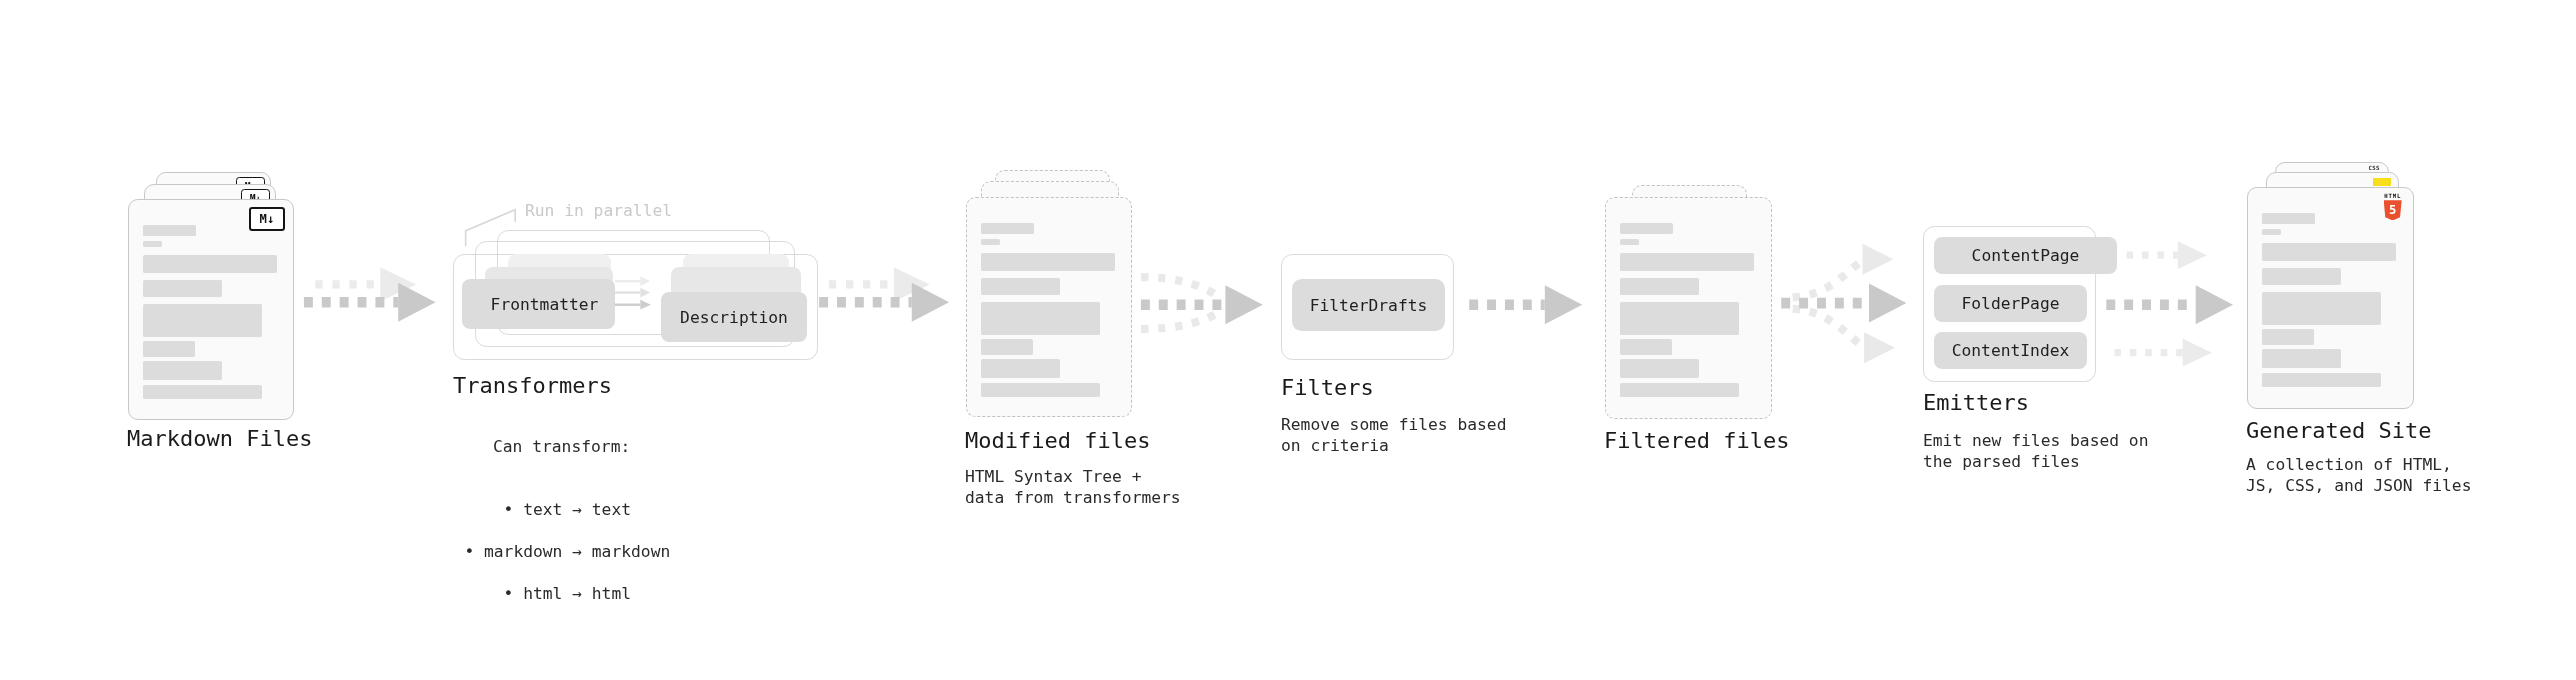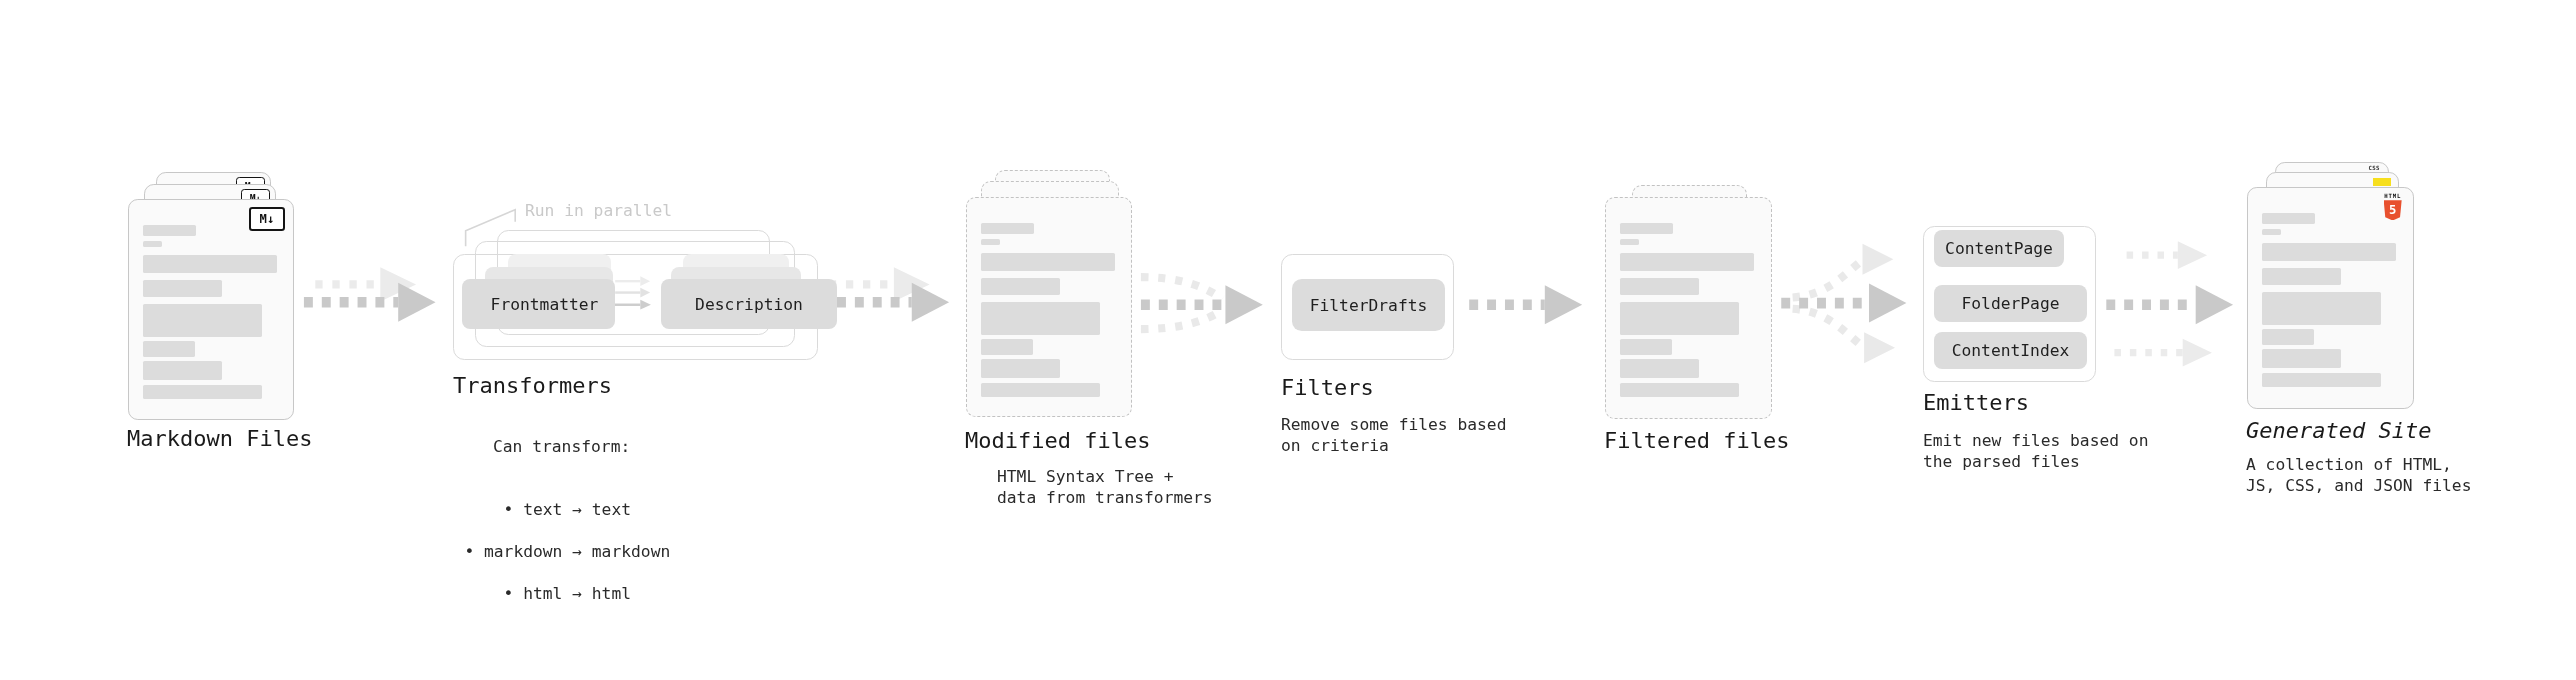--- a/index.html
+++ b/index.html
@@ -132,21 +132,21 @@
 
   <div class="ann" style="left:525px;top:201px;">Run in parallel</div>
   <div class="outline" style="left:497px;top:230px;width:273px;height:105px;"></div>
   <div class="outline" style="left:475px;top:241px;width:320px;height:106px;"></div>
   <div class="outline" style="left:453px;top:254px;width:365px;height:106px;"></div>
   <div class="ghost g2" style="left:508px;top:254px;width:103px;height:50px;"></div>
   <div class="ghost g1" style="left:485px;top:267px;width:128px;height:50px;"></div>
   <div class="ghost g2" style="left:683px;top:254px;width:106px;height:50px;"></div>
   <div class="ghost g1" style="left:671px;top:267px;width:130px;height:50px;"></div>
   <div class="chip" style="left:462px;top:279px;width:141px;height:50px;padding-left:12px;">Frontmatter</div>
-  <div class="chip" style="left:661px;top:279px;width:176px;height:50px;">Description</div>
+  <div class="chip" style="left:661px;top:292px;width:146px;height:50px;">Description</div>
   <div class="h" style="left:453px;top:373px;">Transformers</div>
   <div class="d" style="left:453px;top:415px;text-align:center;">
     <div>Can transform:</div>
     <div class="bullets">
       <div>• text → text</div>
       <div>• markdown → markdown</div>
       <div>• html → html</div>
     </div>
   </div>
 
@@ -158,21 +158,21 @@
         <div class="bar" style="top: 41px; width: 18.7px; height: 5.7px;"></div>
         <div class="bar" style="top: 55px; width: 134px; height: 18px;"></div>
         <div class="bar" style="top: 80px; width: 79px; height: 17px;"></div>
         <div class="bar" style="top: 104px; width: 119px; height: 32.5px;"></div>
         <div class="bar" style="top: 141px; width: 52px; height: 16.3px;"></div>
         <div class="bar" style="top: 161px; width: 79px; height: 18.7px;"></div>
         <div class="bar" style="top: 185px; width: 119px; height: 14px;"></div>
       </div>
   </div>
   <div class="h" style="left:965px;top:428px;">Modified files</div>
-  <div class="d" style="left:965px;top:466px;margin-left:32px;">HTML Syntax Tree +
+  <div class="d" style="left:965px;top:466px;">HTML Syntax Tree +
 data from transformers</div>
 
   <div class="outline" style="left:1281px;top:254px;width:173px;height:106px;"></div>
   <div class="chip" style="left:1292px;top:279px;width:153px;height:52px;border-radius:9.8px;">FilterDrafts</div>
   <div class="h" style="left:1281px;top:375px;">Filters</div>
   <div class="d" style="left:1281px;top:414px;">Remove some files based
 on criteria</div>
 
   <div class="card dashed" style="left:1632px;top:185px;width:115px;height:224px;"></div>
   <div class="card dashed" style="left:1605px;top:197px;width:167px;height:222px;">
@@ -183,21 +183,21 @@
         <div class="bar" style="top: 80px; width: 79px; height: 17px;"></div>
         <div class="bar" style="top: 104px; width: 119px; height: 32.5px;"></div>
         <div class="bar" style="top: 141px; width: 52px; height: 16.3px;"></div>
         <div class="bar" style="top: 161px; width: 79px; height: 18.7px;"></div>
         <div class="bar" style="top: 185px; width: 119px; height: 14px;"></div>
       </div>
   </div>
   <div class="h" style="left:1604px;top:428px;">Filtered files</div>
 
   <div class="outline" style="left:1923px;top:226px;width:173px;height:156px;"></div>
-  <div class="chip" style="left:1934px;top:230px;width:130px;height:37px;text-align:center;">ContentPage</div>
+  <div class="chip" style="left:1934px;top:237px;width:183px;height:37px;text-align:center;">ContentPage</div>
   <div class="chip" style="left:1934px;top:285px;width:153px;height:37px;">FolderPage</div>
   <div class="chip" style="left:1934px;top:332px;width:153px;height:37px;">ContentIndex</div>
   <div class="h" style="left:1923px;top:390px;">Emitters</div>
   <div class="d" style="left:1923px;top:430px;">Emit new files based on
 the parsed files</div>
 
   <div class="card" style="left:2275px;top:162px;width:114px;height:224px;">
     <div class="css-badge">
       <div class="css-txt">CSS</div>
       <div class="css-bar"></div>
@@ -217,18 +217,18 @@
         <div class="bar" style="top: 25px; width: 53px; height: 11.4px;"></div>
         <div class="bar" style="top: 41px; width: 18.7px; height: 5.7px;"></div>
         <div class="bar" style="top: 55px; width: 134px; height: 18px;"></div>
         <div class="bar" style="top: 80px; width: 79px; height: 17px;"></div>
         <div class="bar" style="top: 104px; width: 119px; height: 32.5px;"></div>
         <div class="bar" style="top: 141px; width: 52px; height: 16.3px;"></div>
         <div class="bar" style="top: 161px; width: 79px; height: 18.7px;"></div>
         <div class="bar" style="top: 185px; width: 119px; height: 14px;"></div>
       </div>
   </div>
-  <div class="h" style="left:2246px;top:418px;font-style:italic;">Generated Site</div>
+  <div class="h" style="left:2246px;top:418px;">Generated Site</div>
   <div class="d" style="left:2246px;top:454px;">A collection of HTML,
 JS, CSS, and JSON files</div>
 
 </div>
 
 
 </body></html>

